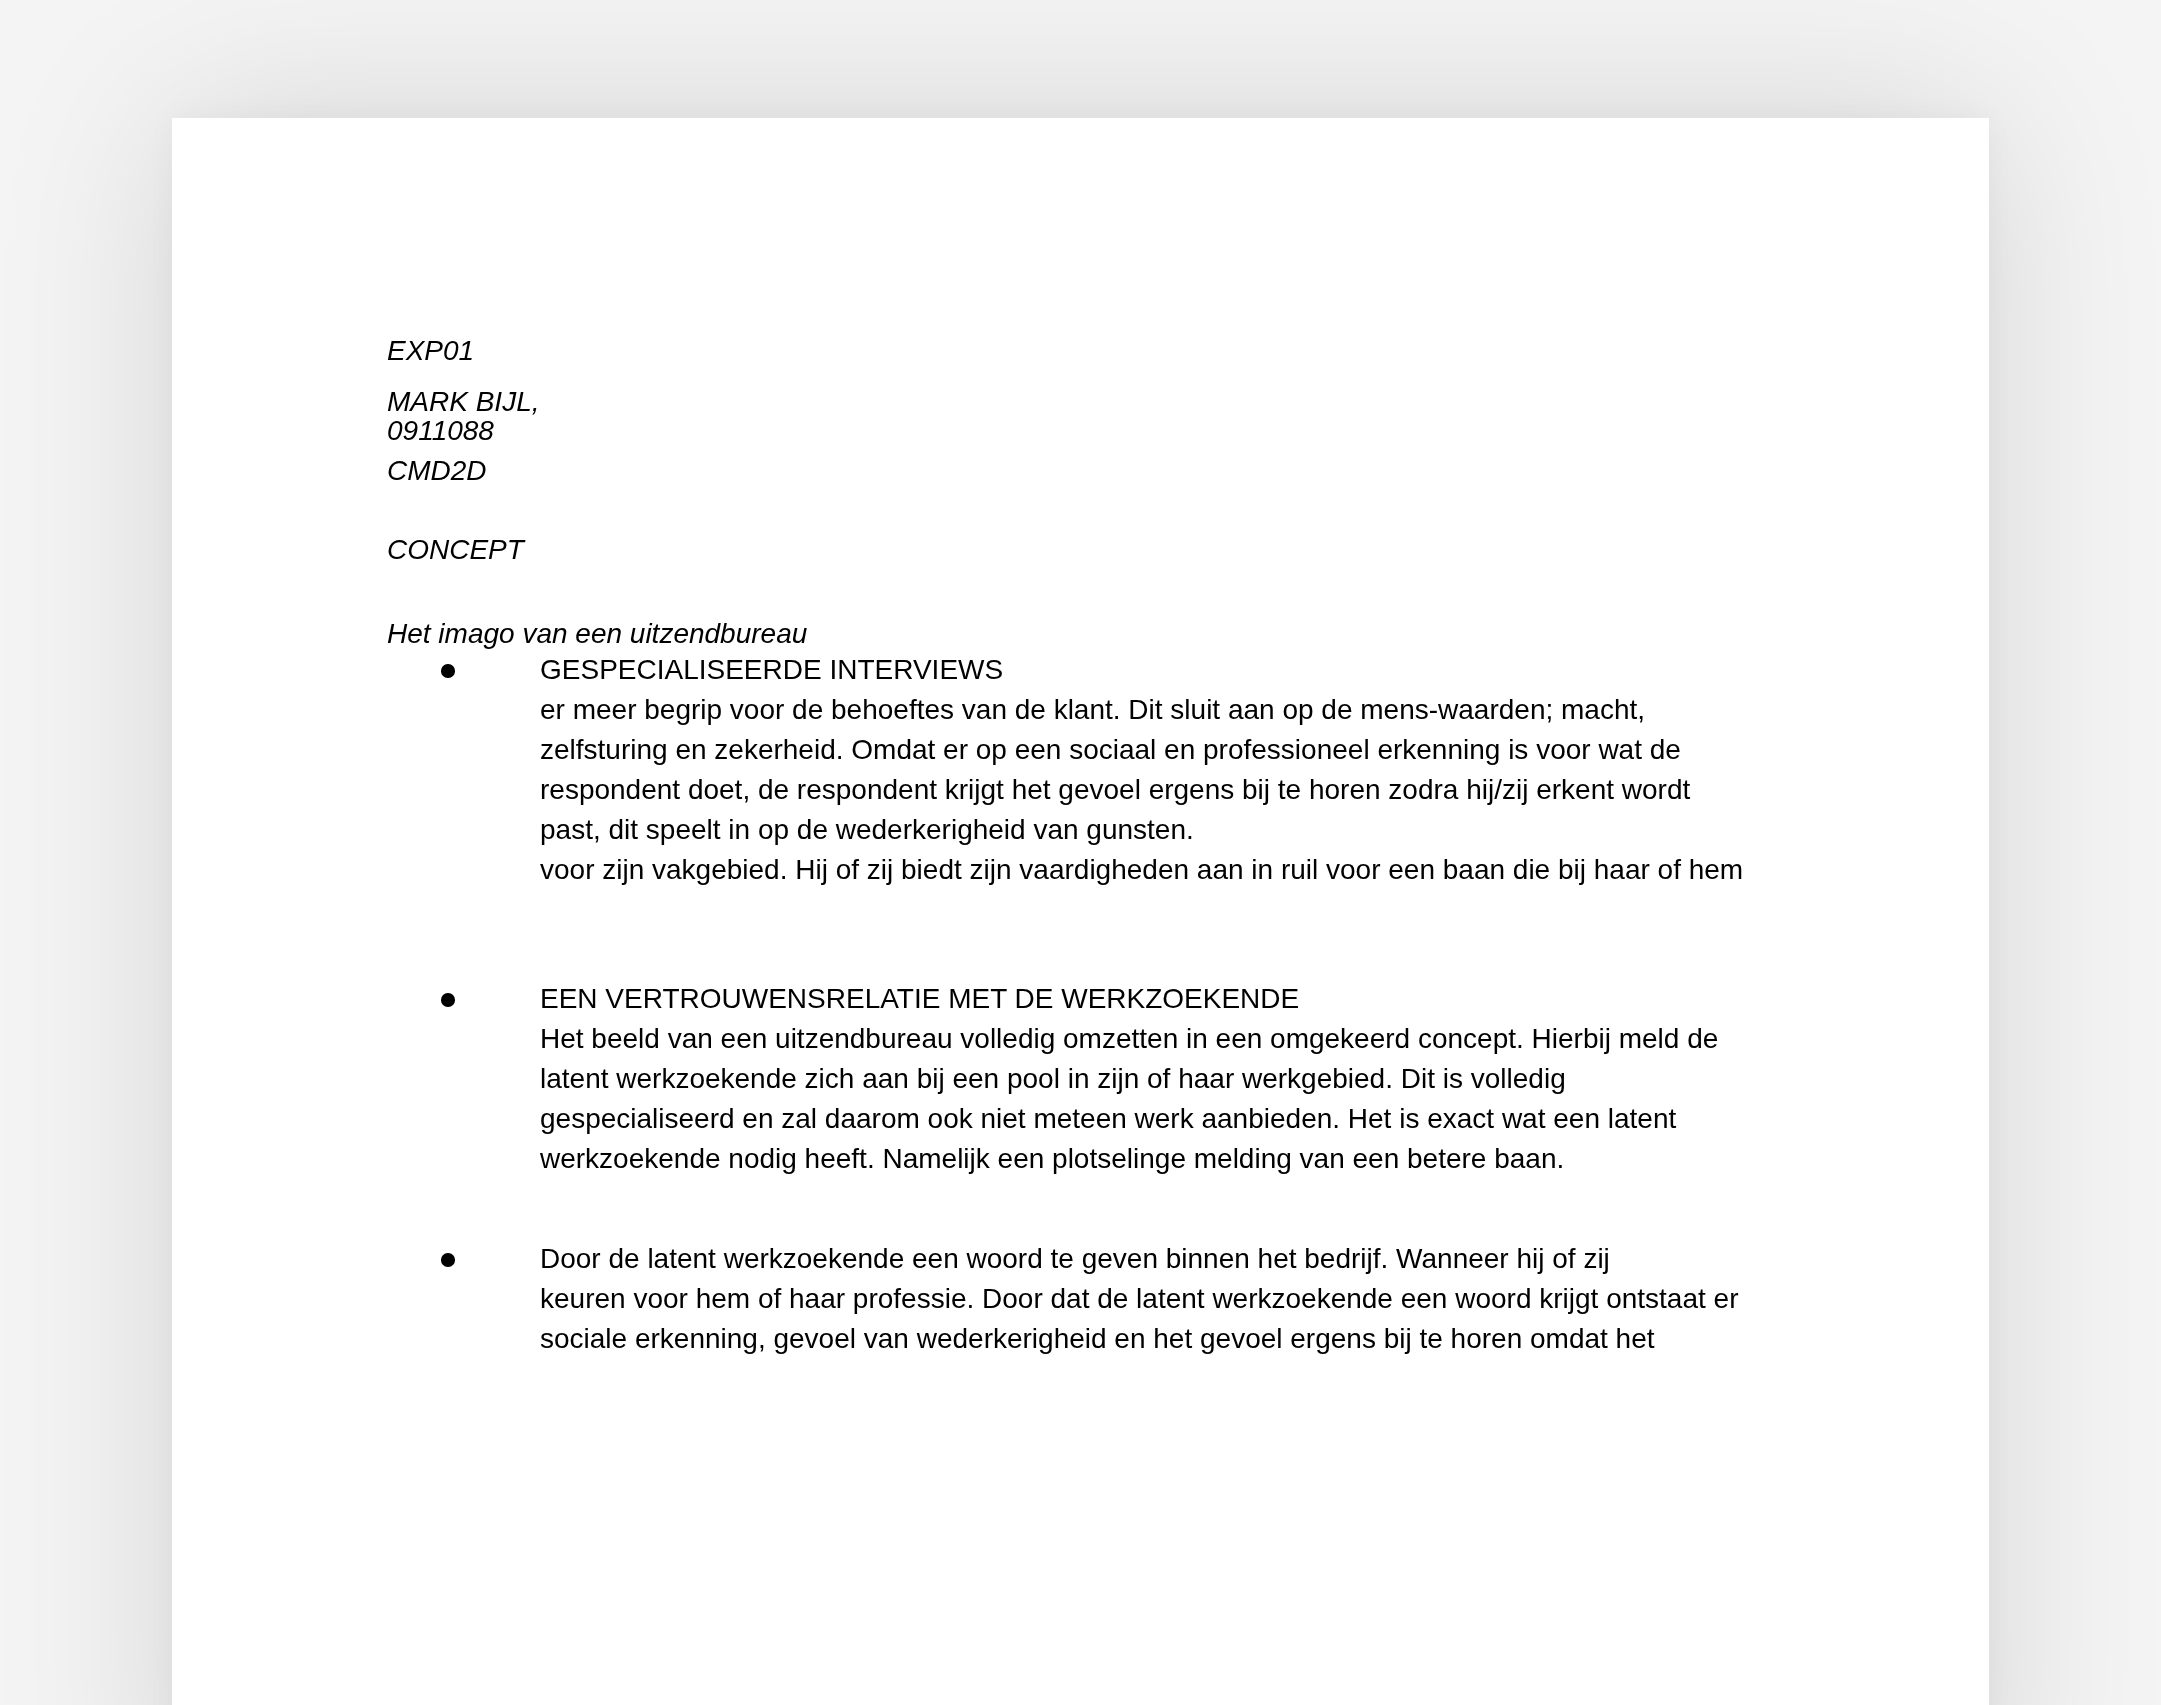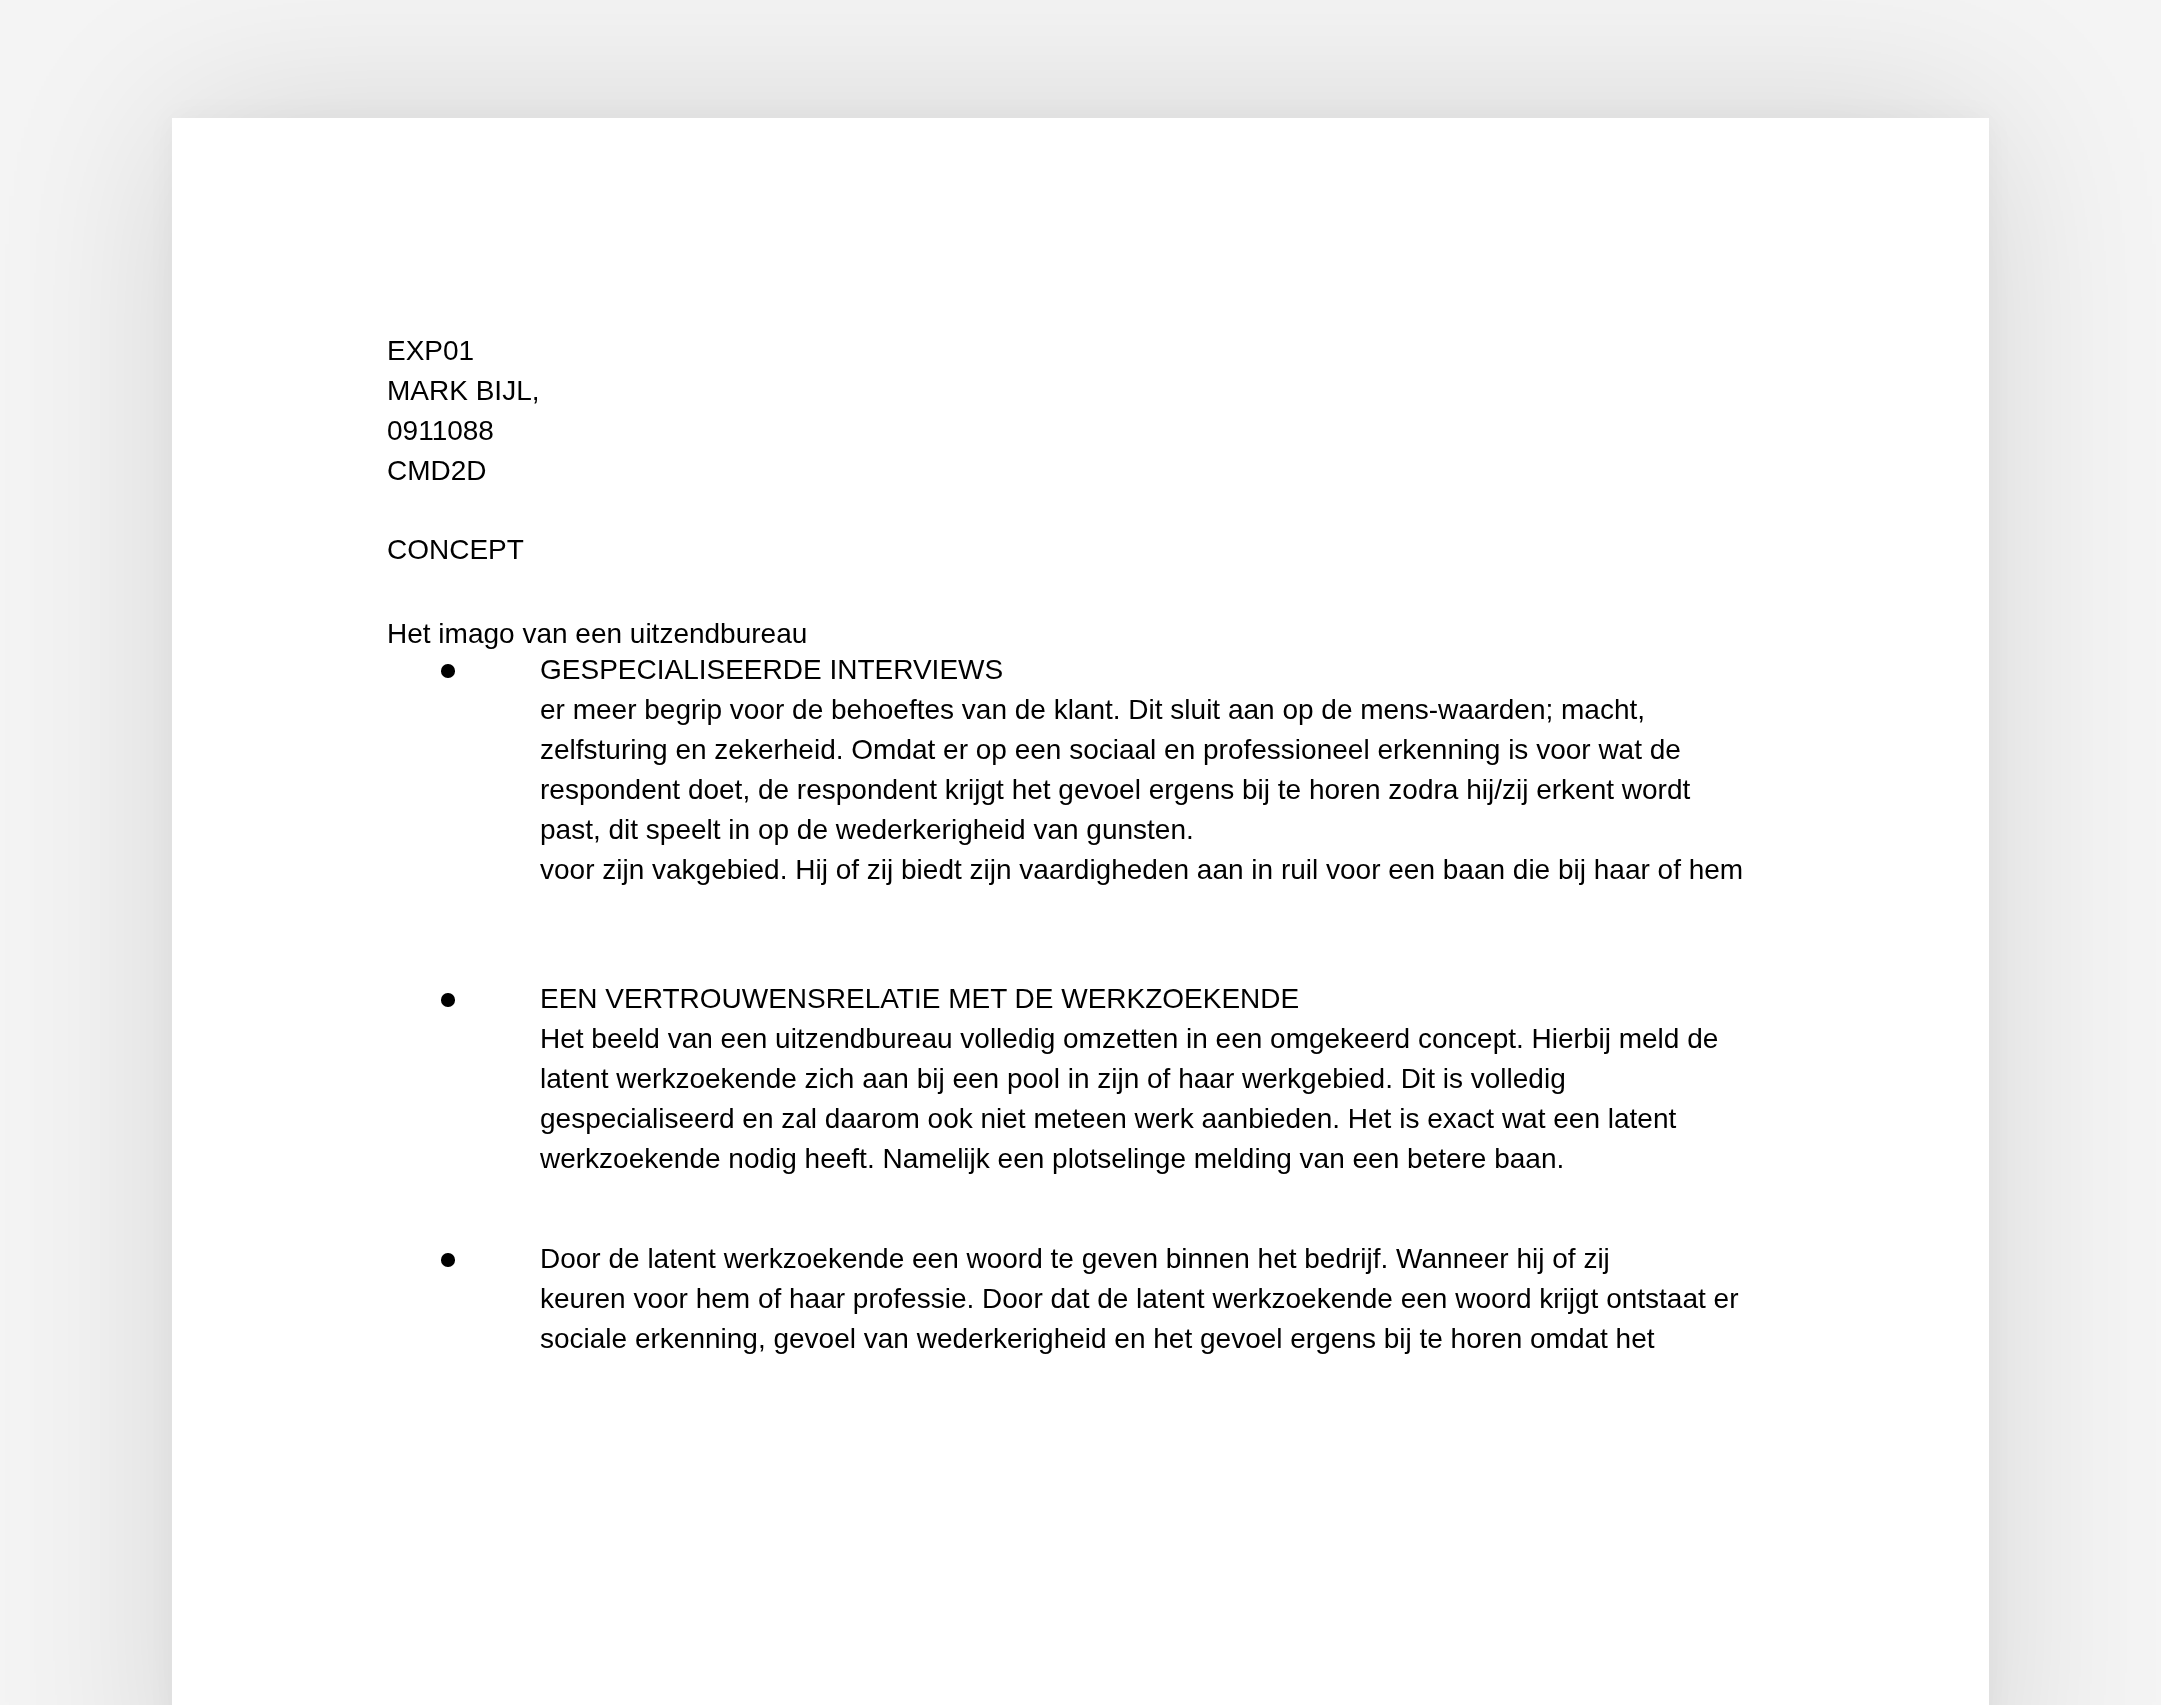--- a/index.html
+++ b/index.html
@@ -29,20 +29,21 @@
     top: 0;
     width: 1396px;
     color: #000;
     font-size: 28px;
     line-height: 40px;
   }
   .line {
     position: absolute;
     left: 0;
     white-space: nowrap;
+    font-style: italic;
   }
   .bullet-item {
     position: absolute;
     left: 0;
     width: 1354px;
   }
   .bullet-dot {
     position: absolute;
     left: 54px;   
     width: 13.5px;
@@ -62,21 +63,21 @@
     height: 40px;
   }
 </style>
 </head>
 <body>
 
 <div class="page">
   <div class="doc">
 
     <div class="line" style="top:213px">EXP01</div>
-    <div class="line" style="top:253px">MARK BIJL,</div>
+    <div class="line" style="top:264px">MARK BIJL,</div>
     <div class="line" style="top:293px">0911088</div>
     <div class="line" style="top:333px">CMD2D</div>
 
     <div class="line" style="top:412px">CONCEPT</div>
 
     <div class="line" style="top:496px">Het imago van een uitzendbureau</div>
 
     <div class="bullet-item" style="top:532px">
       <span class="bullet-dot" style="top:14.2px"></span>
       <div class="bullet-text">

